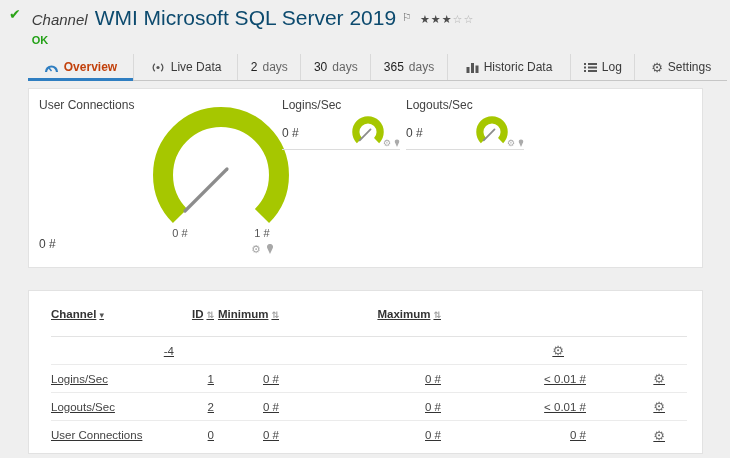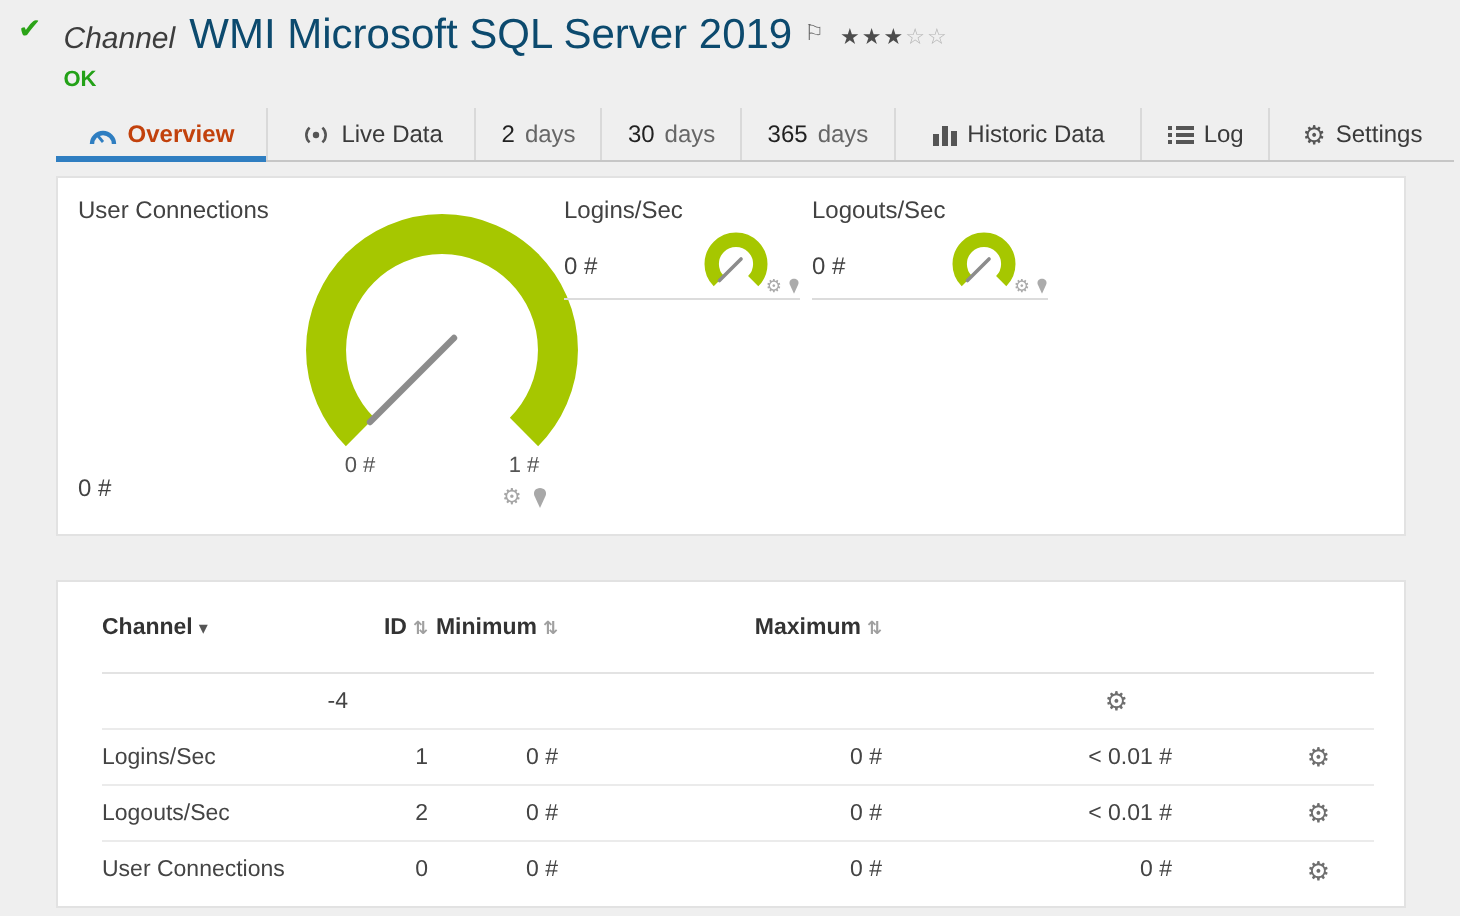--- a/index.html
+++ b/index.html
@@ -50,21 +50,21 @@
   .mini-logins { left:253px; }
   .mini-logouts { left:377px; }
   .m-title { font-size:12px; color:#424242; line-height:14px; }
   .m-body { position:relative; height:36px; border-bottom:1px solid #dcdcdc; margin-top:2px; }
   .m-value { position:absolute; left:0; top:12px; font-size:12px; color:#424242; }
   .m-gauge { position:absolute; right:12px; top:0; }
   .m-icons { position:absolute; right:0; bottom:1px; display:flex; gap:3px; align-items:center; cursor:pointer; }
   .gear-xs { font-size:9px; line-height:1; color:#ababab; }
 
   
-  .tbl { position:absolute; left:22px; top:10px; width:636px; font-size:11.5px; }
+  .tbl { position:absolute; left:22px; top:10px; width:636px; font-size:11.5px;text-decoration:underline; }
   .tr { display:grid; grid-template-columns:123px 40px 65px 162px 145px 1fr; }
   .thead { align-items:start; padding-top:6px; height:36px; border-bottom:1px solid #e3e3e3; font-weight:bold; color:#333; }
   .thead .th { cursor:pointer; line-height:1.3; }
   .row { height:28px; border-bottom:1px solid #ebebeb; color:#444; align-items:center; }
   .row:last-child { border-bottom:none; }
   .num { text-align:right; }
   .sort { font-size:9px; color:#a0a0a0; margin-left:3px; }
   .sort-active { font-size:9px; color:#555; margin-left:3px; }
   .row-gear { text-align:right; padding-right:22px; color:#6f6f6f; font-size:13px; cursor:pointer; line-height:1; }
 </style>

